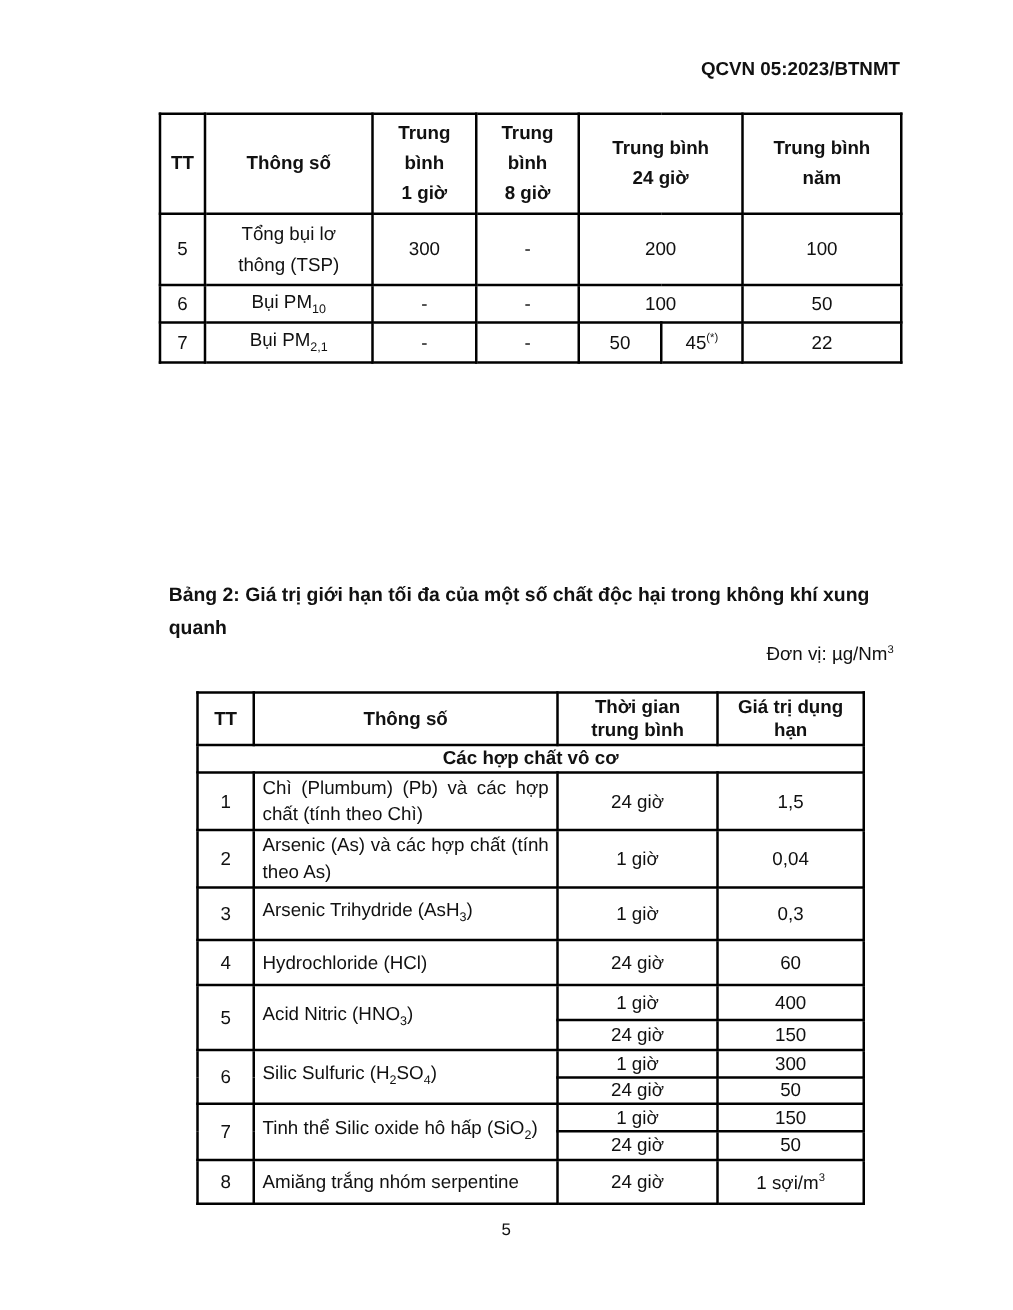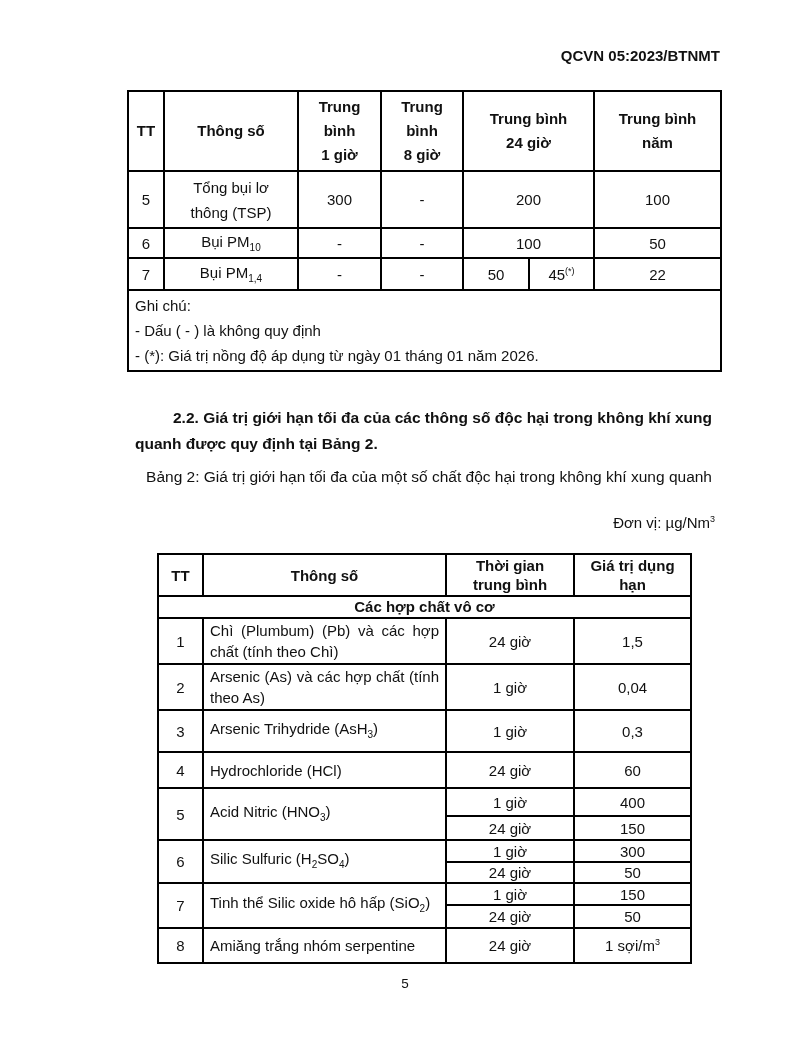--- a/index.html
+++ b/index.html
@@ -64,23 +64,23 @@
     line-height: 26px;
     text-align: justify;
     text-indent: 38px;
   }
   .caption {
     position: absolute;
     left: 135px;
     top: 464px;
     width: 577px;
     font-size: 15.5px;
-    font-weight: normal;
+    font-weight: bold;
     line-height: 26px;
-    text-align: right;
+    text-align: left;
   }
   .unit {
     position: absolute;
     top: 514px;
     right: 95px;
     font-size: 15px;
   }
 
   
   .t2 { position: absolute; left: 157px; top: 553px; width: 533px; }
@@ -152,38 +152,30 @@
     <tr class="row6">
       <td>6</td>
       <td class="cell-param"><span>Bụi PM</span><span class="sub">10</span></td>
       <td>-</td>
       <td>-</td>
       <td colspan="2">100</td>
       <td>50</td>
     </tr>
     <tr class="row7">
       <td>7</td>
-      <td class="cell-param"><span>Bụi PM</span><span class="sub">1,4</span></td>
+      <td class="cell-param"><span>Bụi PM</span><span class="sub">2,1</span></td>
       <td>-</td>
       <td>-</td>
       <td>50</td>
       <td><span>45</span><span class="sup">(*)</span></td>
       <td>22</td>
     </tr>
-    <tr>
-      <td colspan="7" class="notes-cell">
-        <div>Ghi chú:</div>
-        <div>- Dấu ( - ) là không quy định</div>
-        <div>- (*): Giá trị nồng độ áp dụng từ ngày 01 tháng 01 năm 2026.</div>
-      </td>
-    </tr>
   </tbody>
     </table>
 
-  <p class="para22">2.2. Giá trị giới hạn tối đa của các thông số độc hại trong không khí xung quanh được quy định tại Bảng 2.</p>
 
   <div class="caption">Bảng 2: Giá trị giới hạn tối đa của một số chất độc hại trong không khí xung quanh</div>
 
   <div class="unit"><span>Đơn vị: µg/Nm</span><span class="sup">3</span></div>
 
   <table class="t2">
     <colgroup>
       <col style="width:45px">
         <col style="width:243px">
         <col style="width:128px">

